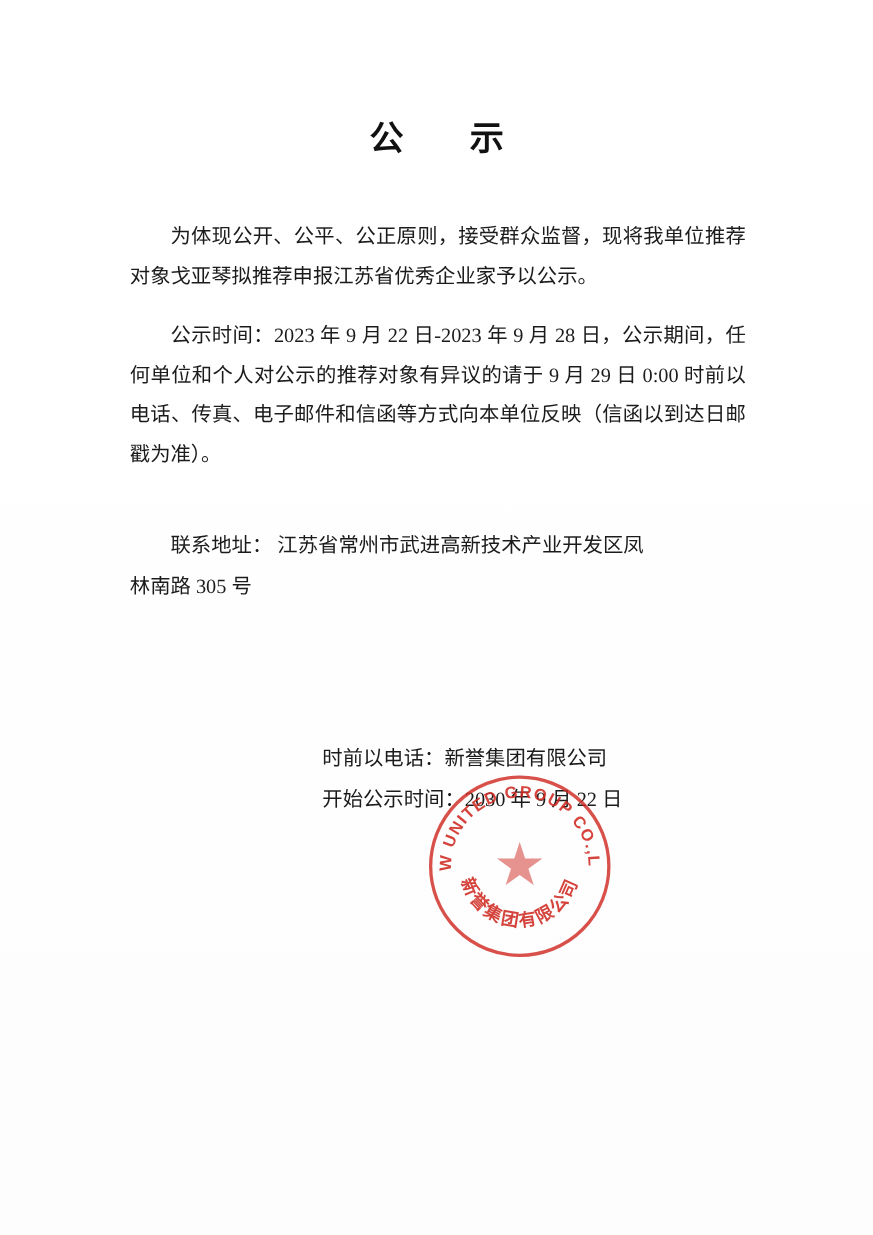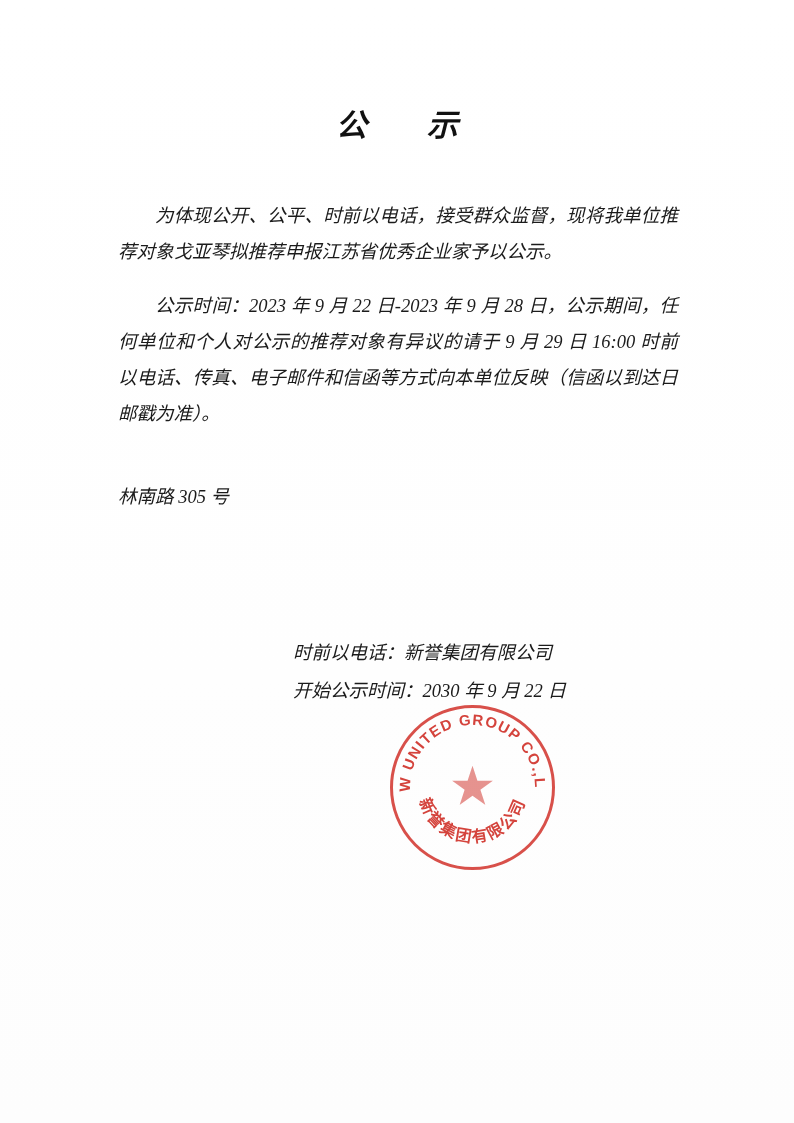--- a/index.html
+++ b/index.html
@@ -21,21 +21,20 @@
     position: absolute;
     inset: 0;
     background: linear-gradient(180deg, #ffffff 0%, #fefefe 60%, #fdfdfd 100%);
   }
 
   .doc-body {
     position: absolute;
     left: 118px;
     top: 0;
     width: 560px;
-    font-style: italic;
   }
 
   .doc-title {
     margin-top: 100px;
     text-align: center;
     font-size: 31px;
     font-weight: bold;
     letter-spacing: 2px;
     color: #111;
     font-family: "Liberation Serif", "DejaVu Serif", serif;
@@ -128,26 +127,27 @@
 <div class="page">
 
   <div class="doc-body">
 
     <div class="doc-title">
       <span>公</span><span class="t-gap"></span><span>示</span>
     </div>
 
     <div class="gap-2"></div>
 
-    <p class="para indent">为体现公开、公平、时前以电话，接受群众监督，现将我单位推荐对象戈亚琴拟推荐申报江苏省优秀企业家予以公示。</p>
+    <p class="para indent">为体现公开、公平、公正原则，接受群众监督，现将我单位推荐对象戈亚琴拟推荐申报江苏省优秀企业家予以公示。</p>
 
-    <p class="para indent">公示时间：2023 年 9 月 22 日-2023 年 9 月 28 日，公示期间，任何单位和个人对公示的推荐对象有异议的请于 9 月 29 日 16:00 时前以电话、传真、电子邮件和信函等方式向本单位反映（信函以到达日邮戳为准）。</p>
+    <p class="para indent">公示时间：2023 年 9 月 22 日-2023 年 9 月 28 日，公示期间，任何单位和个人对公示的推荐对象有异议的请于 9 月 29 日 0:00 时前以电话、传真、电子邮件和信函等方式向本单位反映（信函以到达日邮戳为准）。</p>
 
     <div class="gap-1"></div>
 
+    <div class="contact-line">联系地址： 江苏省常州市武进高新技术产业开发区凤</div>
     <div class="contact-line cont">林南路 305 号</div>
 
     <div class="sign-block">
       <div>时前以电话：新誉集团有限公司</div>
       <div>开始公示时间：2030 年 9 月 22 日</div>
     </div>
 
   </div>
 
   <div class="seal">

